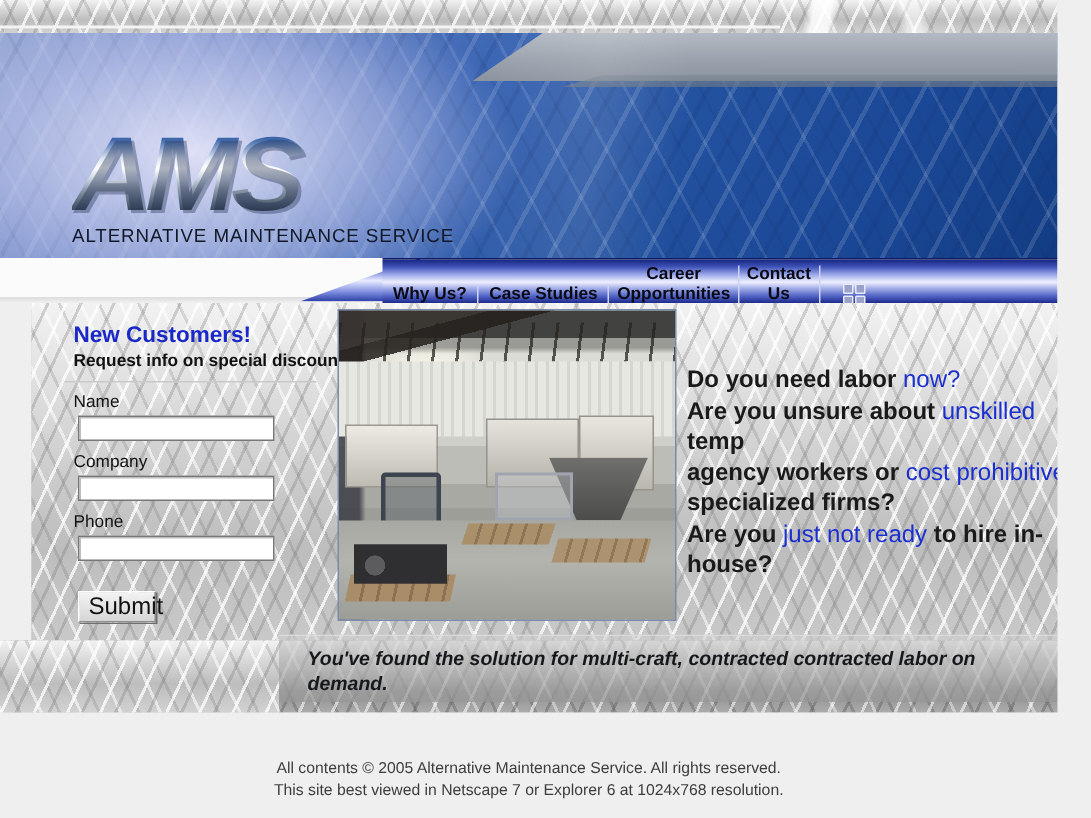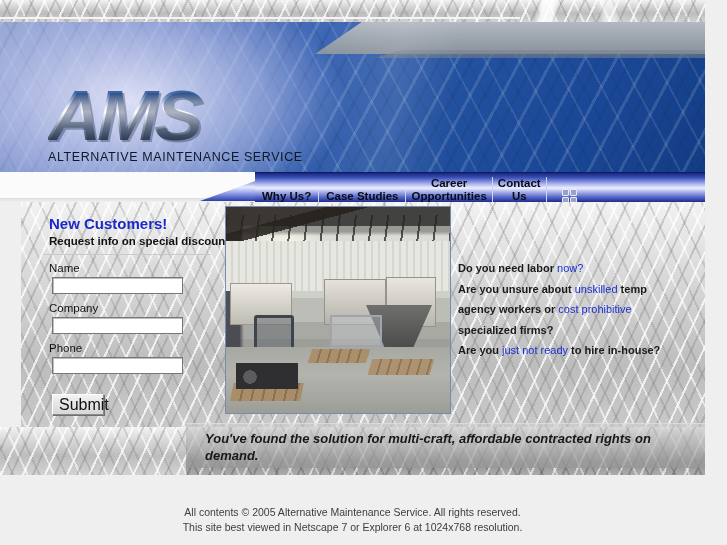--- a/index.html
+++ b/index.html
@@ -135,22 +135,22 @@
   .photo .floor{position:absolute;left:0;top:140px;width:224px;height:66px;
     background:linear-gradient(180deg,#a8a8a2 0%,#b4b4ae 40%,#9d9d97 100%);}
   .photo .pallet1{position:absolute;left:84px;top:142px;width:58px;height:14px;background:repeating-linear-gradient(90deg,#a98f6a 0 8px,#8d7455 8px 10px);transform:skewX(-18deg);}
   .photo .pallet2{position:absolute;left:144px;top:152px;width:62px;height:16px;background:repeating-linear-gradient(90deg,#b09madmin 0 8px,#917855 8px 10px);background:repeating-linear-gradient(90deg,#ac9270 0 8px,#917855 8px 10px);transform:skewX(-16deg);}
   .photo .pallet3{position:absolute;left:6px;top:176px;width:70px;height:18px;background:repeating-linear-gradient(90deg,#a88d68 0 9px,#8a7152 9px 11px);transform:skewX(-12deg);}
   .photo .coils{position:absolute;left:10px;top:156px;width:62px;height:26px;
     background:
       radial-gradient(circle 11px at 14px 14px,#5c5c5e 0 60%,#2f2f31 62% 100%),
       radial-gradient(circle 11px at 40px 12px,#6a6a6c 0 60%,#39393b 62% 100%);}
 
-  .copy{position:absolute;left:437px;top:56px;width:262px;
-    font-size:11px;font-weight:bold;color:#1a1a1a;line-height:20.5px;}
+  .copy{position:absolute;left:437px;top:42px;width:262px;
+    font-size:16px;font-weight:bold;color:#1a1a1a;line-height:20.5px;}
   .copy .hi{color:#1a2fd0;font-weight:normal;}
 
   
   .tagbar{position:absolute;left:186px;top:423px;width:519px;height:44px;
     background:linear-gradient(180deg,rgba(208,208,208,.55) 0%, rgba(185,185,185,.70) 48%, rgba(150,150,150,.72) 100%);
     border-top:1px solid rgba(255,255,255,.6);}
   .tagbar .txt{position:absolute;left:19px;top:6px;width:480px;
     font-size:13px;font-weight:bold;font-style:italic;color:#16181c;line-height:17px;}
 
   
@@ -267,21 +267,21 @@
       <div>specialized firms?</div>
       <div><span>Are you </span><span class="hi">just not ready</span><span> to hire in-house?</span></div>
     </div>
   </div>
 
   <div class="lowerplate plate-dark">
     <div class="lowerplate-mask plate"></div>
   </div>
 
   <div class="tagbar">
-    <div class="txt">You've found the solution for multi-craft, affordable contracted rights on demand.</div>
+    <div class="txt">You've found the solution for multi-craft, contracted contracted labor on demand.</div>
   </div>
 
   <div class="footer">
     <div class="fl l1">All contents © 2005 Alternative Maintenance Service. All rights reserved.</div>
     <div class="fl l2">This site best viewed in Netscape 7 or Explorer 6 at 1024x768 resolution.</div>
   </div>
 
   <div class="rightmargin"></div>
 </div>
 

